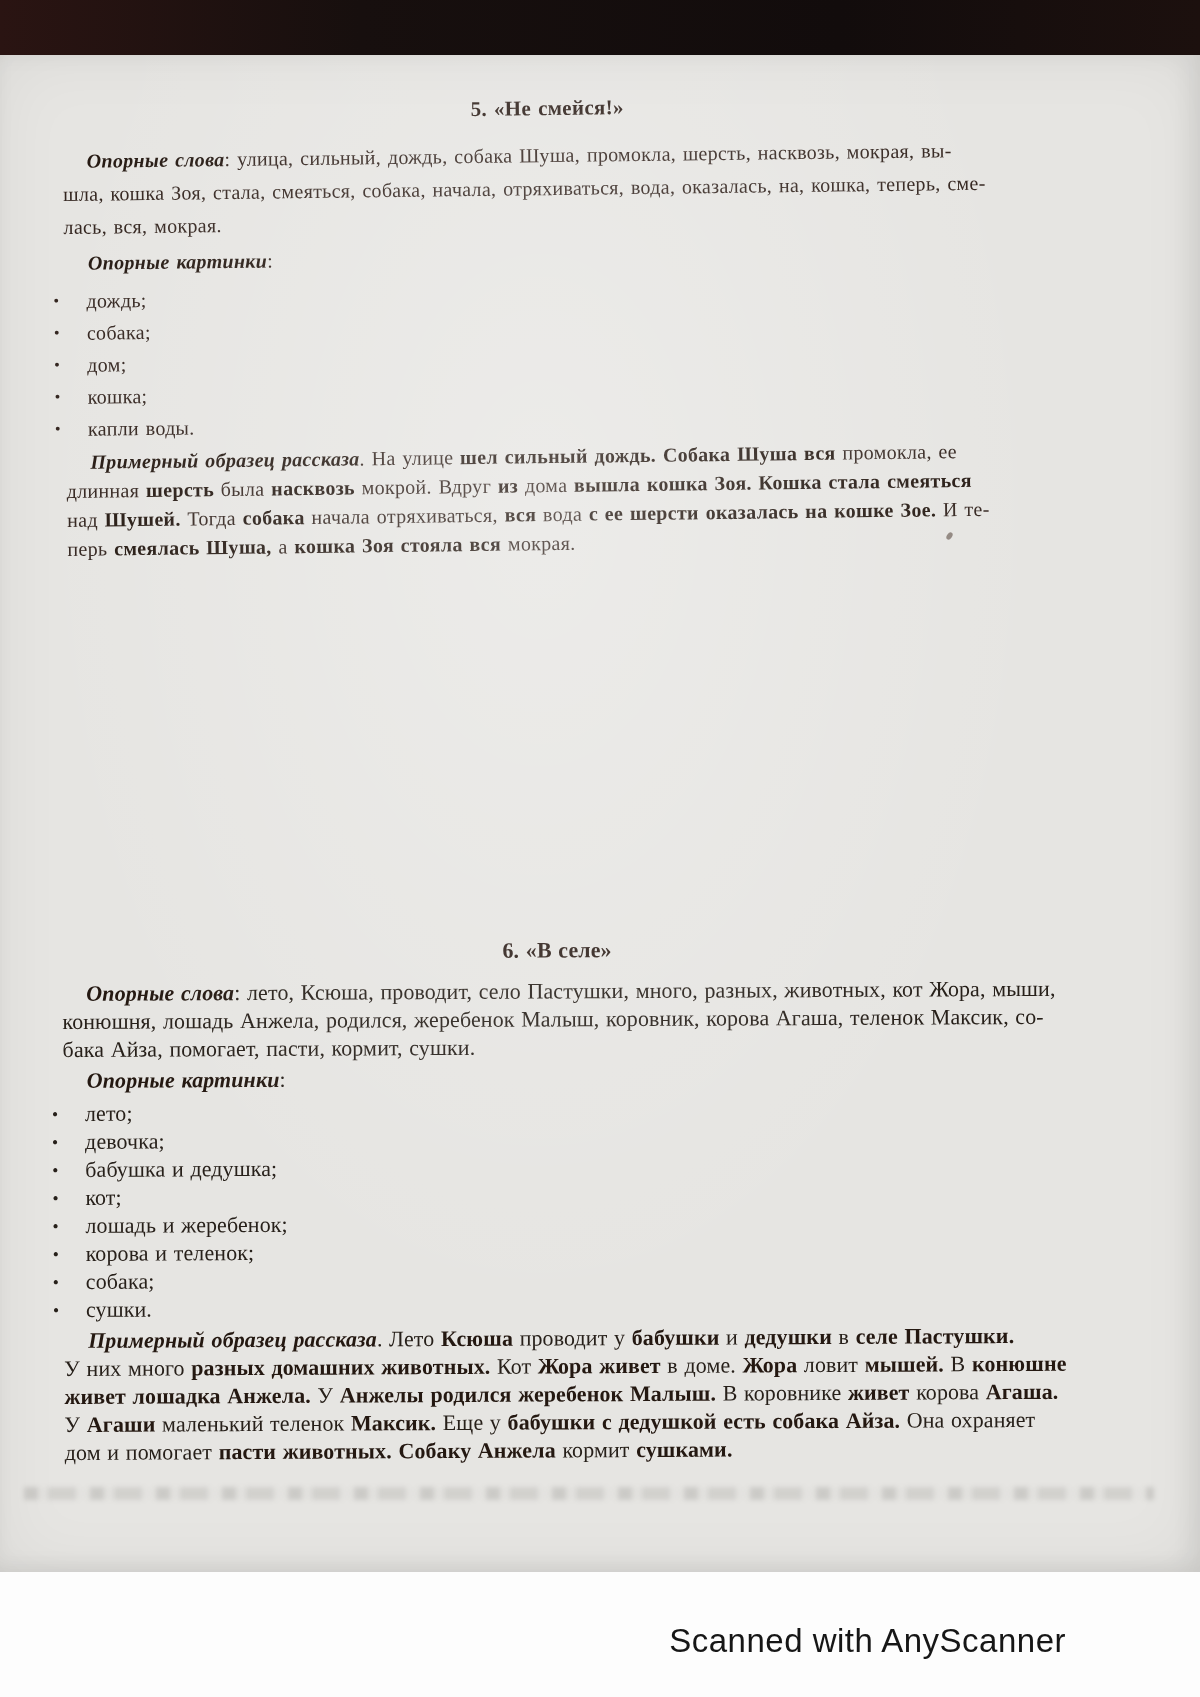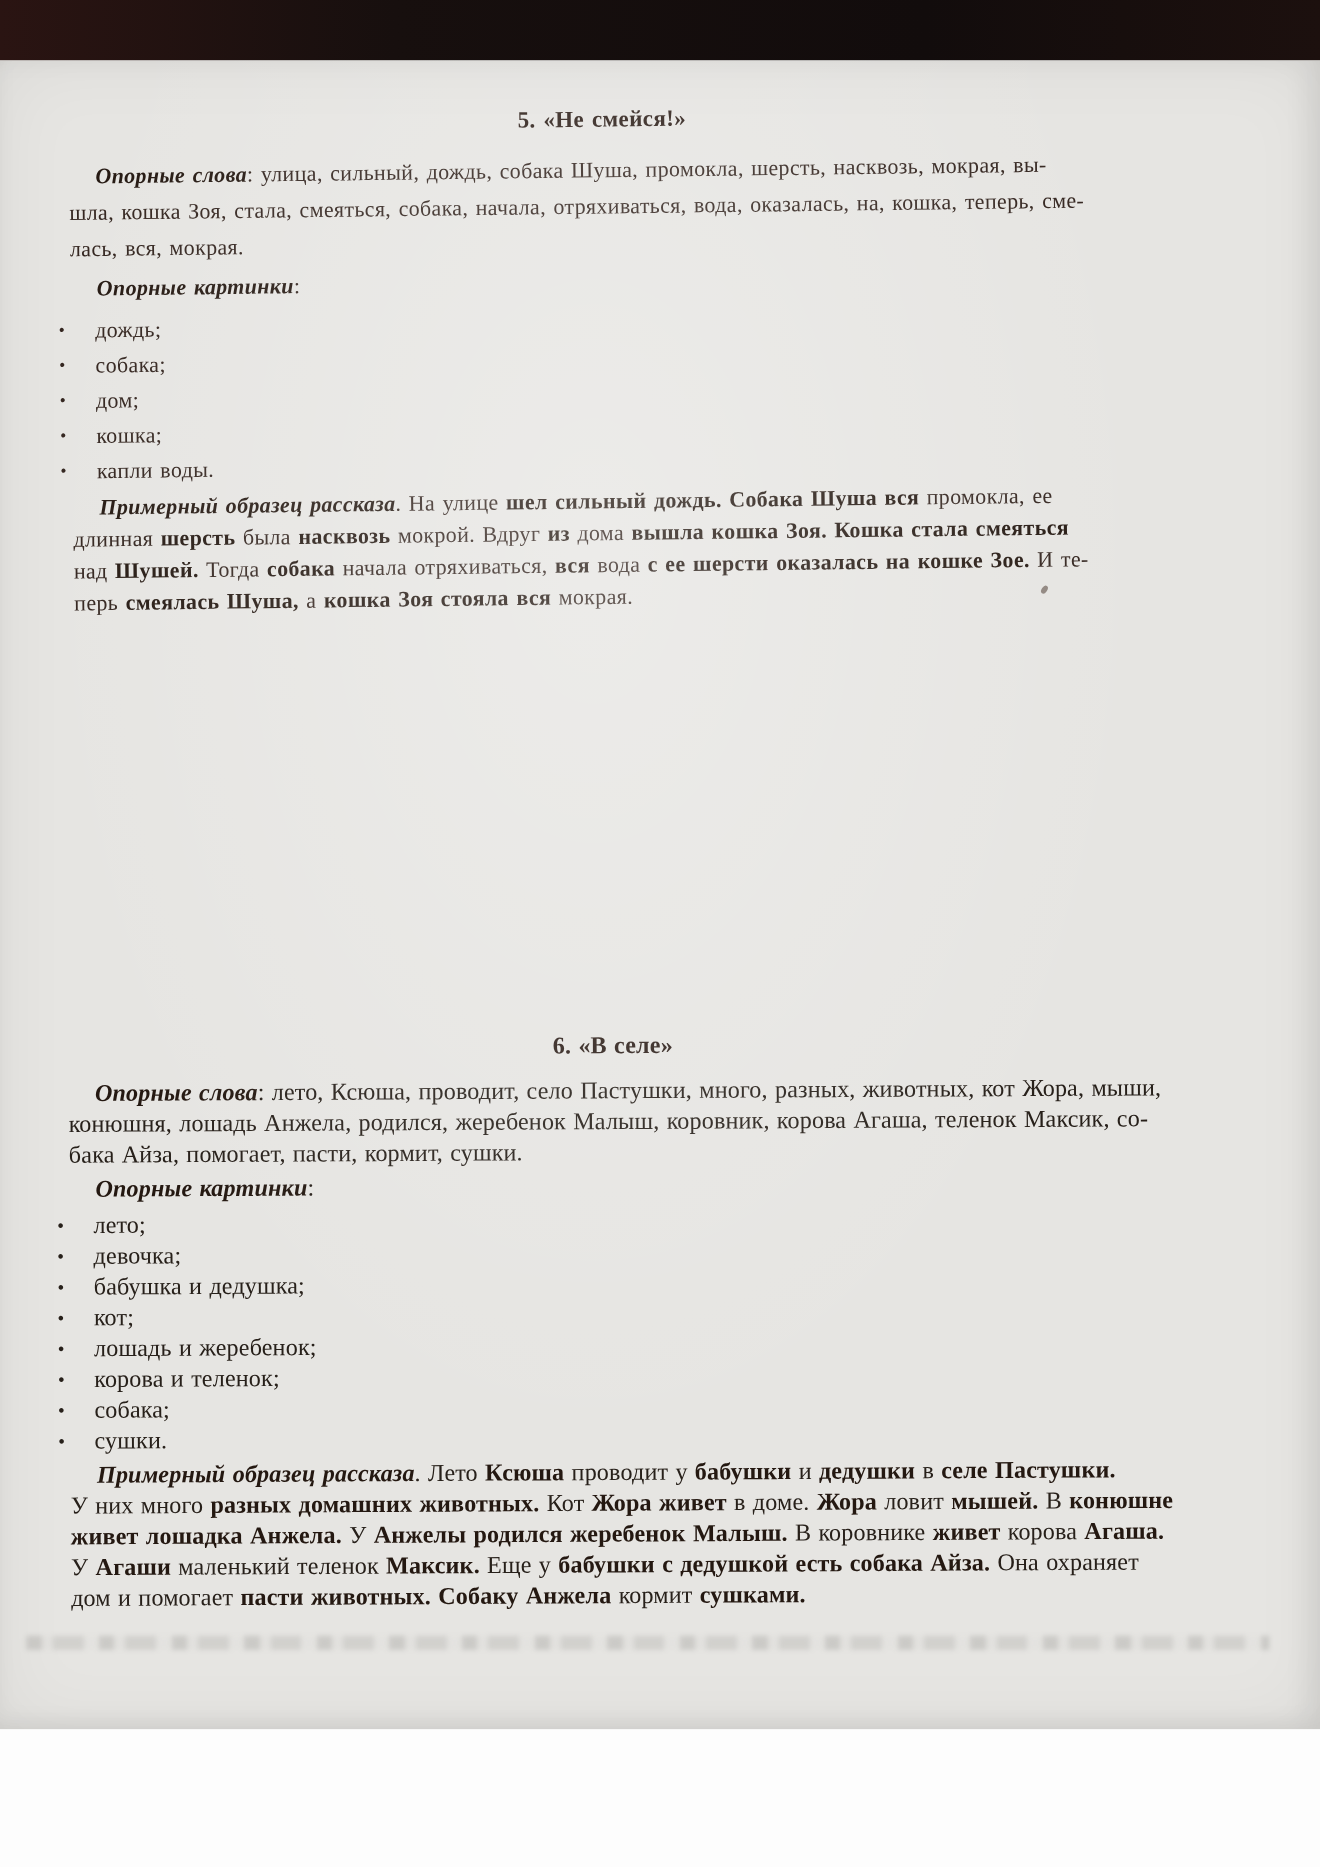--- a/index.html
+++ b/index.html
@@ -130,13 +130,16 @@
 </span><span>У них много </span><span class="rb">разных домашних животных. </span><span>Кот </span><span class="rb">Жора живет </span><span>в доме. </span><span class="rb">Жора </span><span>ловит </span><span class="rb">мышей. </span><span>В </span><span class="rb">конюшне
 живет лошадка Анжела. </span><span>У </span><span class="rb">Анжелы родился жеребенок Малыш. </span><span>В коровнике </span><span class="rb">живет </span><span>корова </span><span class="rb">Агаша.
 </span><span>У </span><span class="rb">Агаши </span><span>маленький теленок </span><span class="rb">Максик. </span><span>Еще у </span><span class="rb">бабушки с дедушкой есть собака Айза. </span><span>Она охраняет
 дом и помогает </span><span class="rb">пасти животных. Собаку Анжела </span><span>кормит </span><span class="rb">сушками.</span></p>
     </section>
 
     <div class="bleed"></div>
     <div class="speck"></div>
   </div>
 
+  <div class="footer">
+    <div class="wm">Scanned with AnyScanner</div>
+  </div>
 </div>
 
 </body></html>

